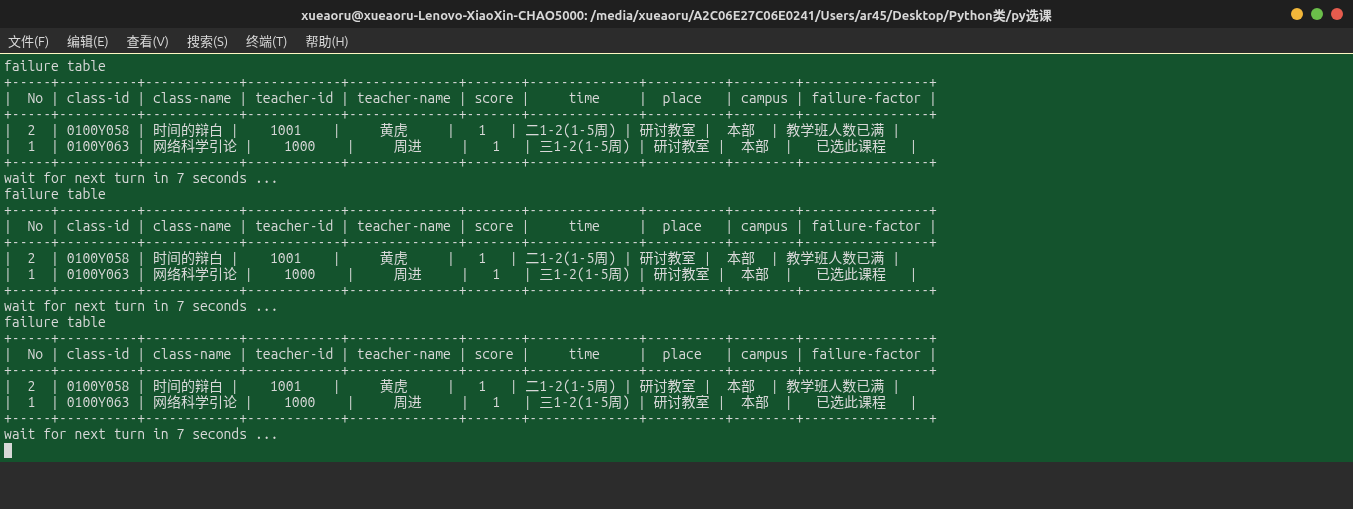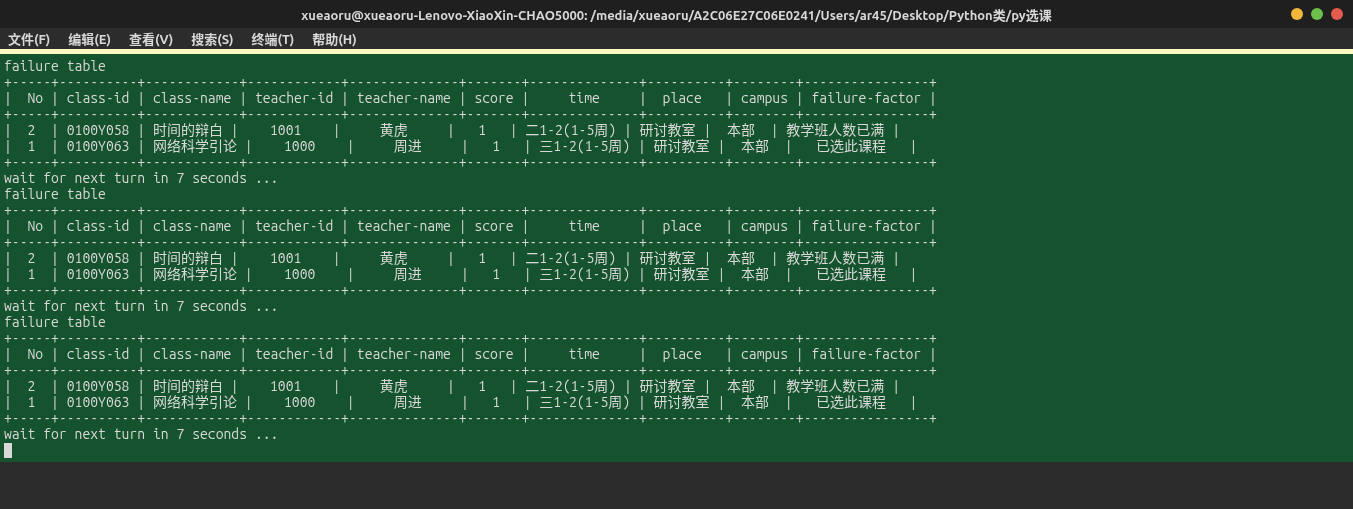--- a/index.html
+++ b/index.html
@@ -37,22 +37,21 @@
   .wc-close { background: #e55c4e; }
   .menubar {
     background: #2c2c2c;
     height: 26px;
     display: flex;
     align-items: center;
     padding: 0 8px;
     gap: 18px;
     color: #d8d8d8;
     font-size: 13px;
-    border-bottom: 5px solid #fef9c3;
-    font-weight: bold;
+    border-bottom: 1px solid #fef9c3;
   }
   .menu-item { cursor: pointer; }
   .terminal {
     background: #14532d;
     color: #d8d8d8;
     font-family: "Ubuntu Mono", "Noto Sans Mono CJK SC", monospace;
     font-size: 14px;
     line-height: 16px;
     padding: 4px 4px;
     white-space: pre;

